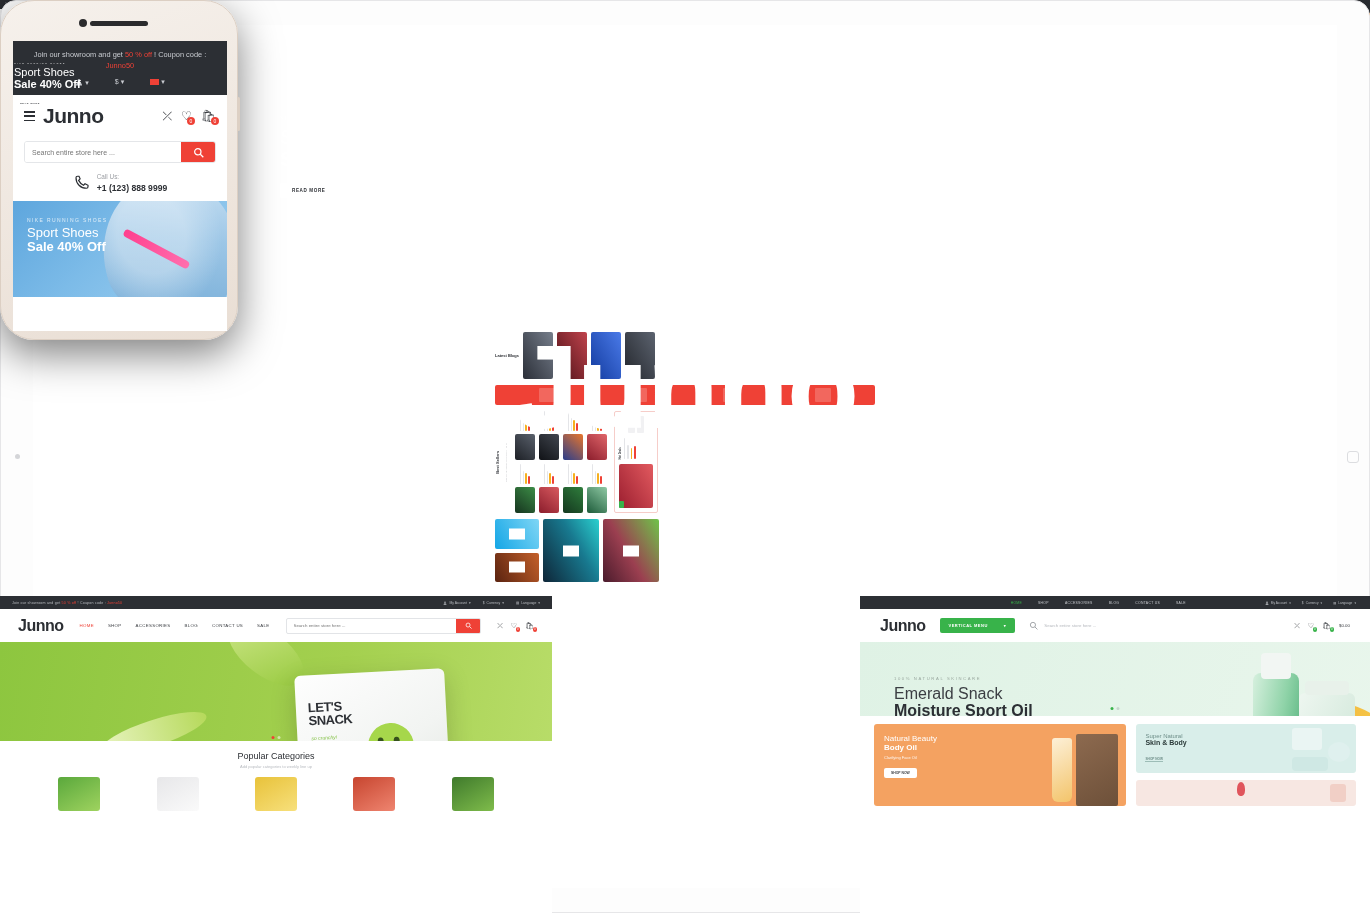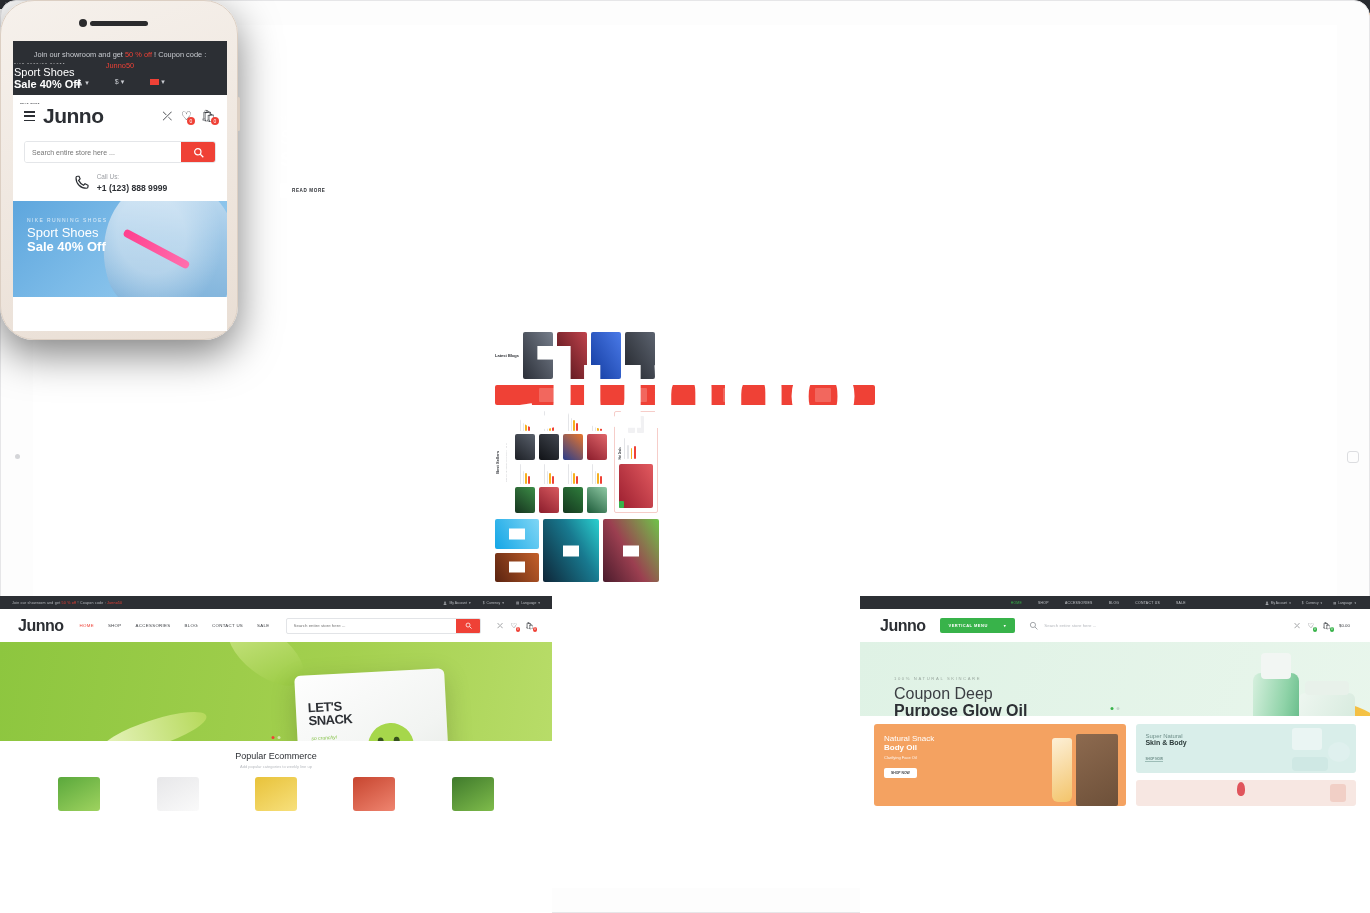--- a/index.html
+++ b/index.html
@@ -1052,21 +1052,21 @@
         <div style="position:absolute; left:14px; bottom:16px; font-size:5px; color:#7a9c3a; font-style:italic;">radish chips</div>
       </div>
 
       <div class="dots" style="position:absolute; left:50%; bottom:88px; transform:translateX(-50%);">
           <b class="on"></b>
           <b></b>
         </div>
 
       <div class="greenCats">
         <div style="text-align:center; padding-top:10px;">
-          <div style="font-size:9px; color:#2c2f34; font-weight:400;">Popular Ecommerce</div>
+          <div style="font-size:9px; color:#2c2f34; font-weight:400;">Popular Categories</div>
           <div style="font-size:4px; color:#b9bcc1; margin-top:3px;">Add popular categories to weekly line up</div>
         </div>
         <div style="display:flex; justify-content:space-around; padding:8px 30px 0;">
           <div style="width:42px;height:34px;background:linear-gradient(150deg,#5aa83c,#9fd35f);border-radius:3px"></div>
           <div style="width:42px;height:34px;background:linear-gradient(150deg,#e7e7e9,#fafafa);border-radius:3px"></div>
           <div style="width:42px;height:34px;background:linear-gradient(150deg,#e8c23a,#f7e07c);border-radius:3px"></div>
           <div style="width:42px;height:34px;background:linear-gradient(150deg,#c7452f,#ef8570);border-radius:3px"></div>
           <div style="width:42px;height:34px;background:linear-gradient(150deg,#3f7a2c,#7fbc4b);border-radius:3px"></div>
         </div>
       </div>
@@ -1120,32 +1120,32 @@
     <div class="hero heroMint">
       <div class="leafy" style="position:absolute; right:-4%; top:34%; width:120px; height:70px; background:linear-gradient(120deg,#f2a93b,#f6d04a);"></div>
       <div class="dropper">
           <div class="cap"></div>
         </div>
       <div class="jar">
           <div class="lid"></div>
         </div>
       <div style="position:absolute; left:34px; top:34px;">
         <div class="kicker">100% NATURAL SKINCARE</div>
-        <div class="h1l" style="margin-top:5px;">Coupon Deep</div>
-        <div class="h1b">Purpose Glow Oil</div>
+        <div class="h1l" style="margin-top:5px;">Emerald Snack</div>
+        <div class="h1b">Moisture Sport Oil</div>
         <div class="cta" style="margin-top:10px;">READ MORE</div>
       </div>
       <div class="dots" style="position:absolute; left:50%; bottom:102px; transform:translateX(-50%);">
           <b class="on" style="background:#38b34a"></b>
           <b style="background:#c6d6cd"></b>
         </div>
 
       <div class="promoCards">
         <div class="pcOrange">
-          <div class="t1">Natural Snack</div>
+          <div class="t1">Natural Beauty</div>
           <div class="t2">Body Oil</div>
           <div class="t3">Clarifying Face Oil</div>
           <div class="sn">SHOP NOW</div>
           <div style="position:absolute; right:54px; top:14px; width:20px; height:64px; background:linear-gradient(150deg,#fdf0d8,#f3c46a); border-radius:3px 3px 6px 6px;"></div>
           <div style="position:absolute; right:8px; top:10px; width:42px; height:72px; background:linear-gradient(150deg,#8d6a4f,#6d5039); border-radius:2px;"></div>
         </div>
         <div class="pcRight">
           <div class="pcMint">
             <div class="t1">Super Natural</div>
             <div class="t2">Skin &amp; Body</div>

